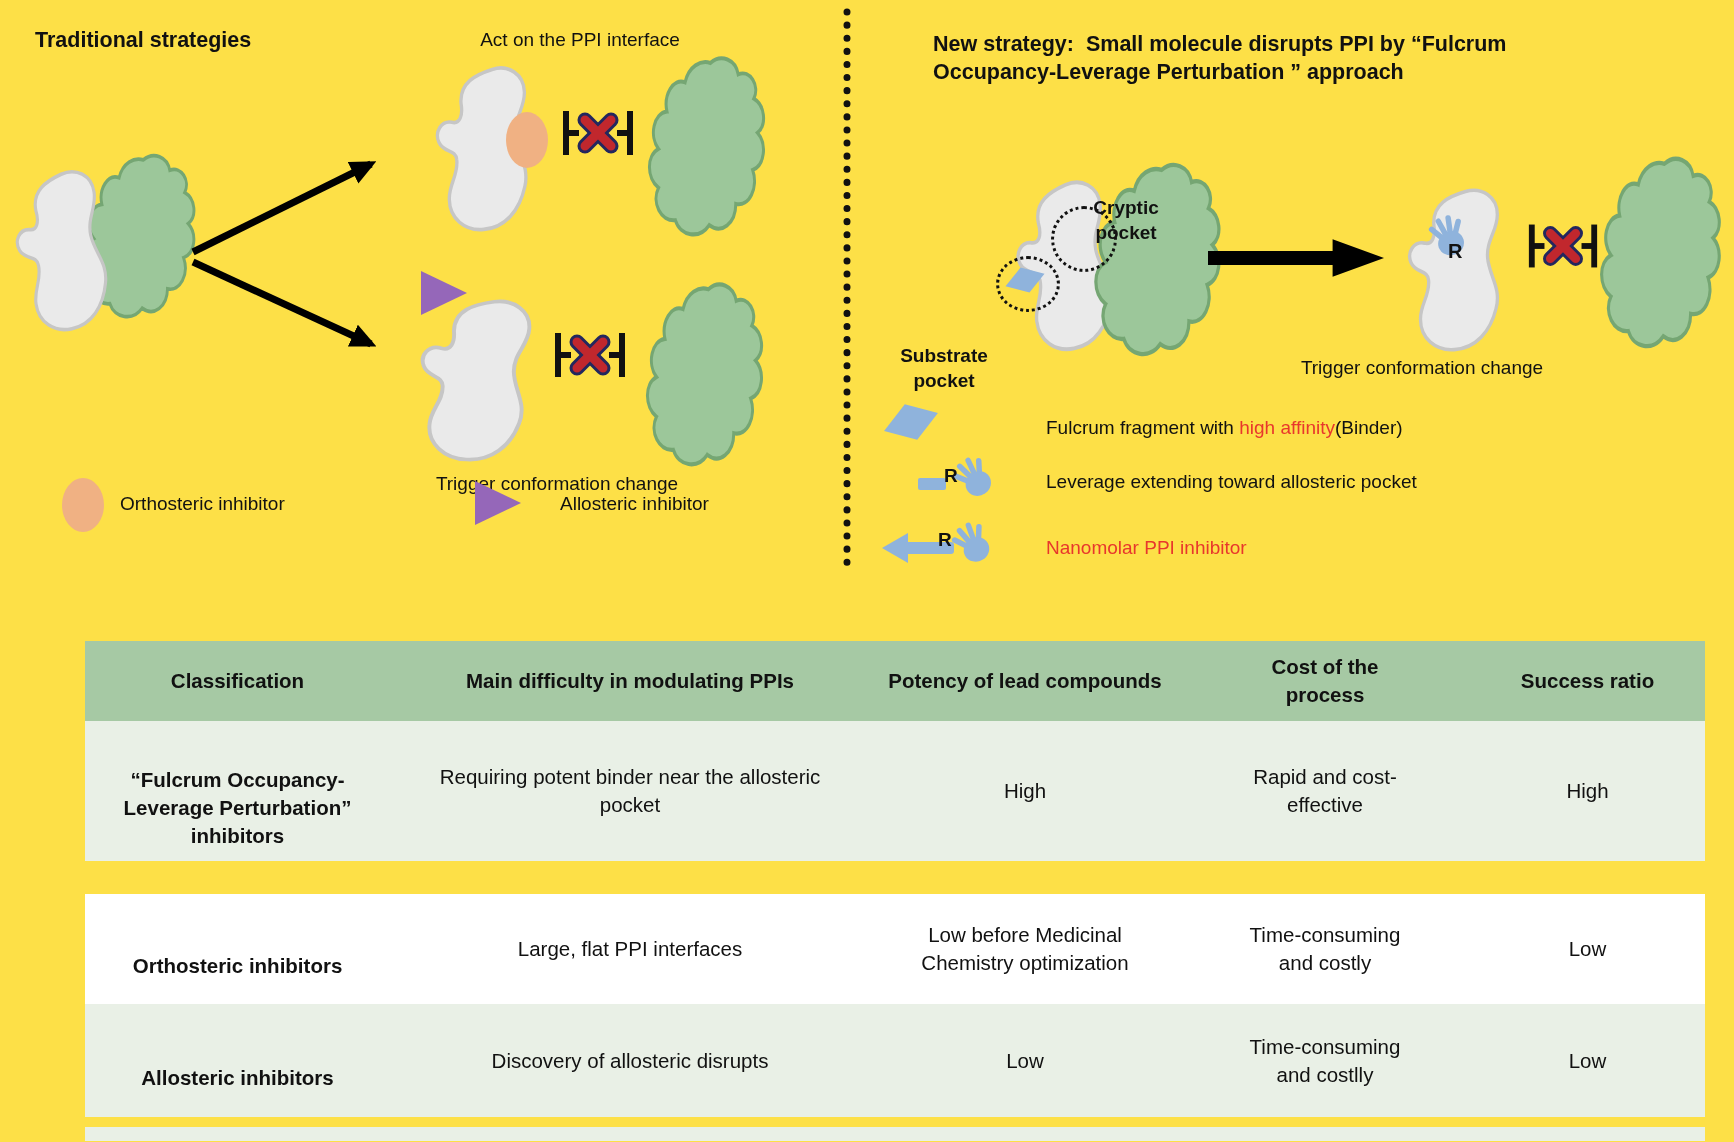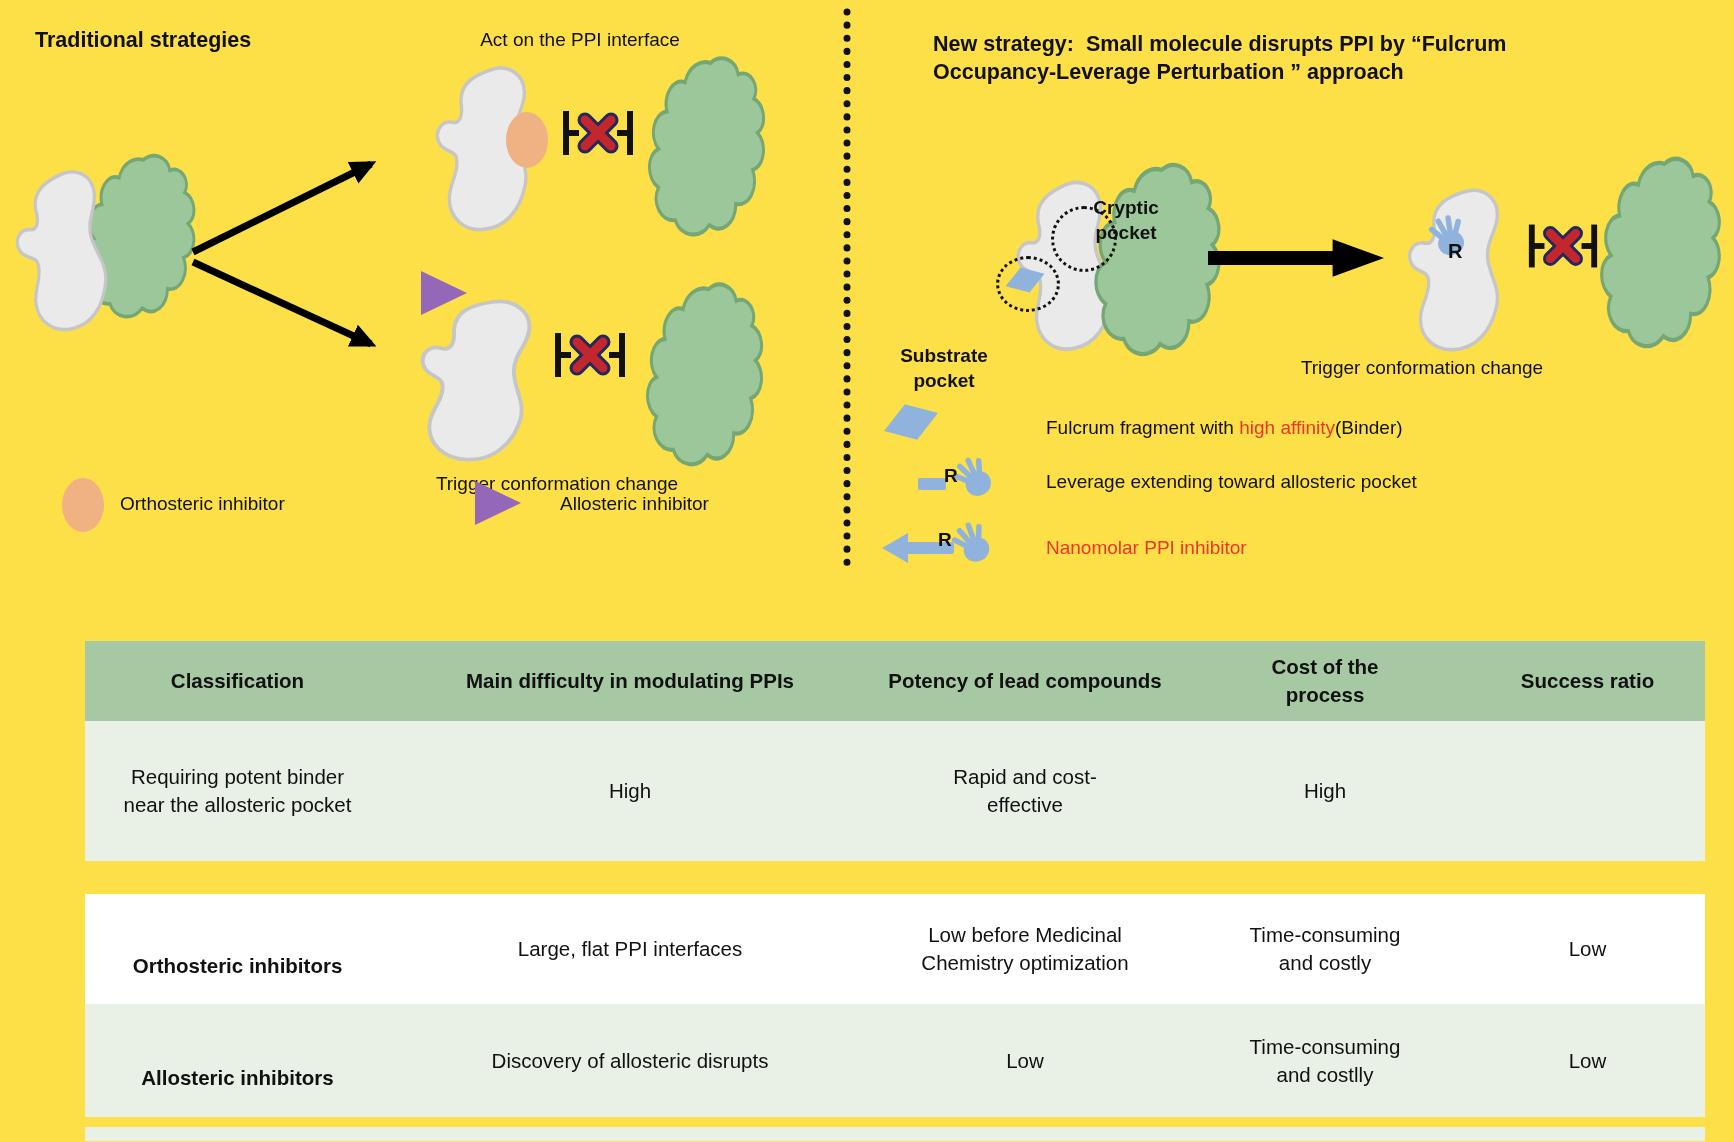--- a/index.html
+++ b/index.html
@@ -199,20 +199,23 @@
         </div>
       <div class="t-cell">
           <span class="narrow">Cost of the process</span>
         </div>
       <div class="t-cell">
           <span>Success ratio</span>
         </div>
     </div>
 
     <div class="t-grid row-green" style="min-height:140px;">
+      <div class="t-cell bold">
+          <span>“Fulcrum Occupancy-Leverage Perturbation” inhibitors</span>
+        </div>
       <div class="t-cell">
           <span>Requiring potent binder near the allosteric pocket</span>
         </div>
       <div class="t-cell">
           <span>High</span>
         </div>
       <div class="t-cell">
           <span class="cost-narrow">Rapid and cost-effective</span>
         </div>
       <div class="t-cell">

